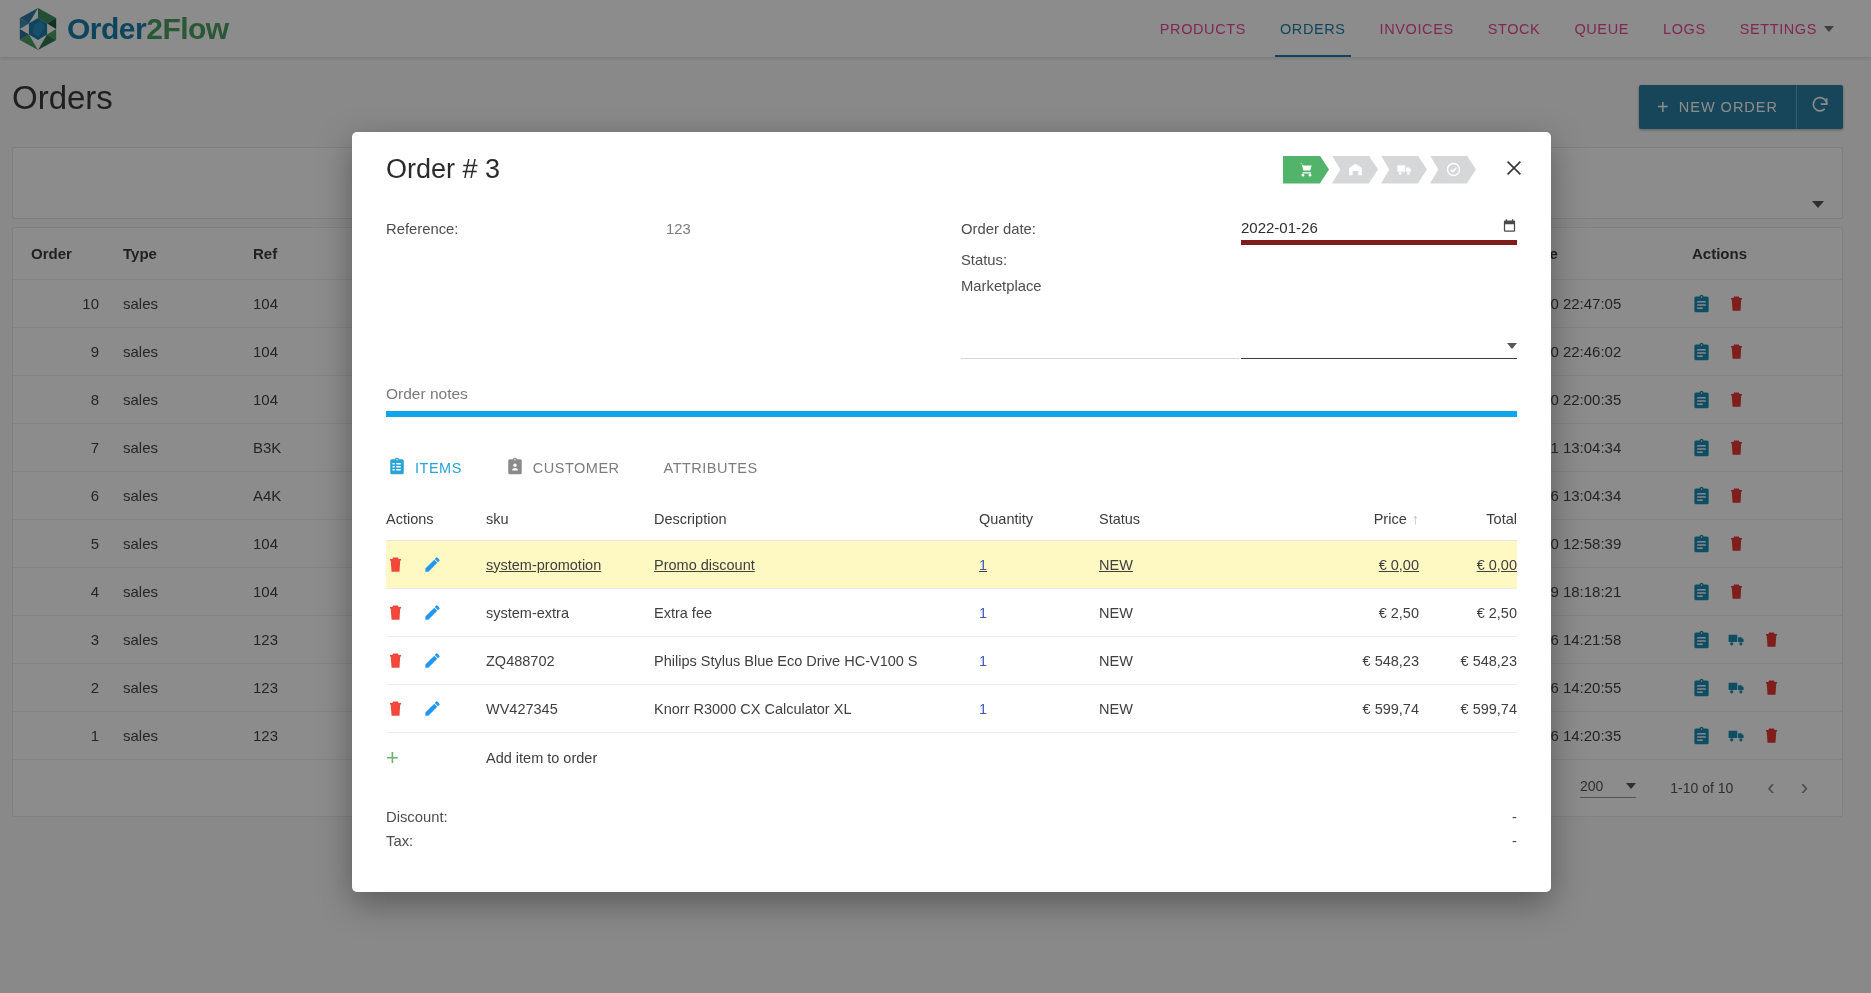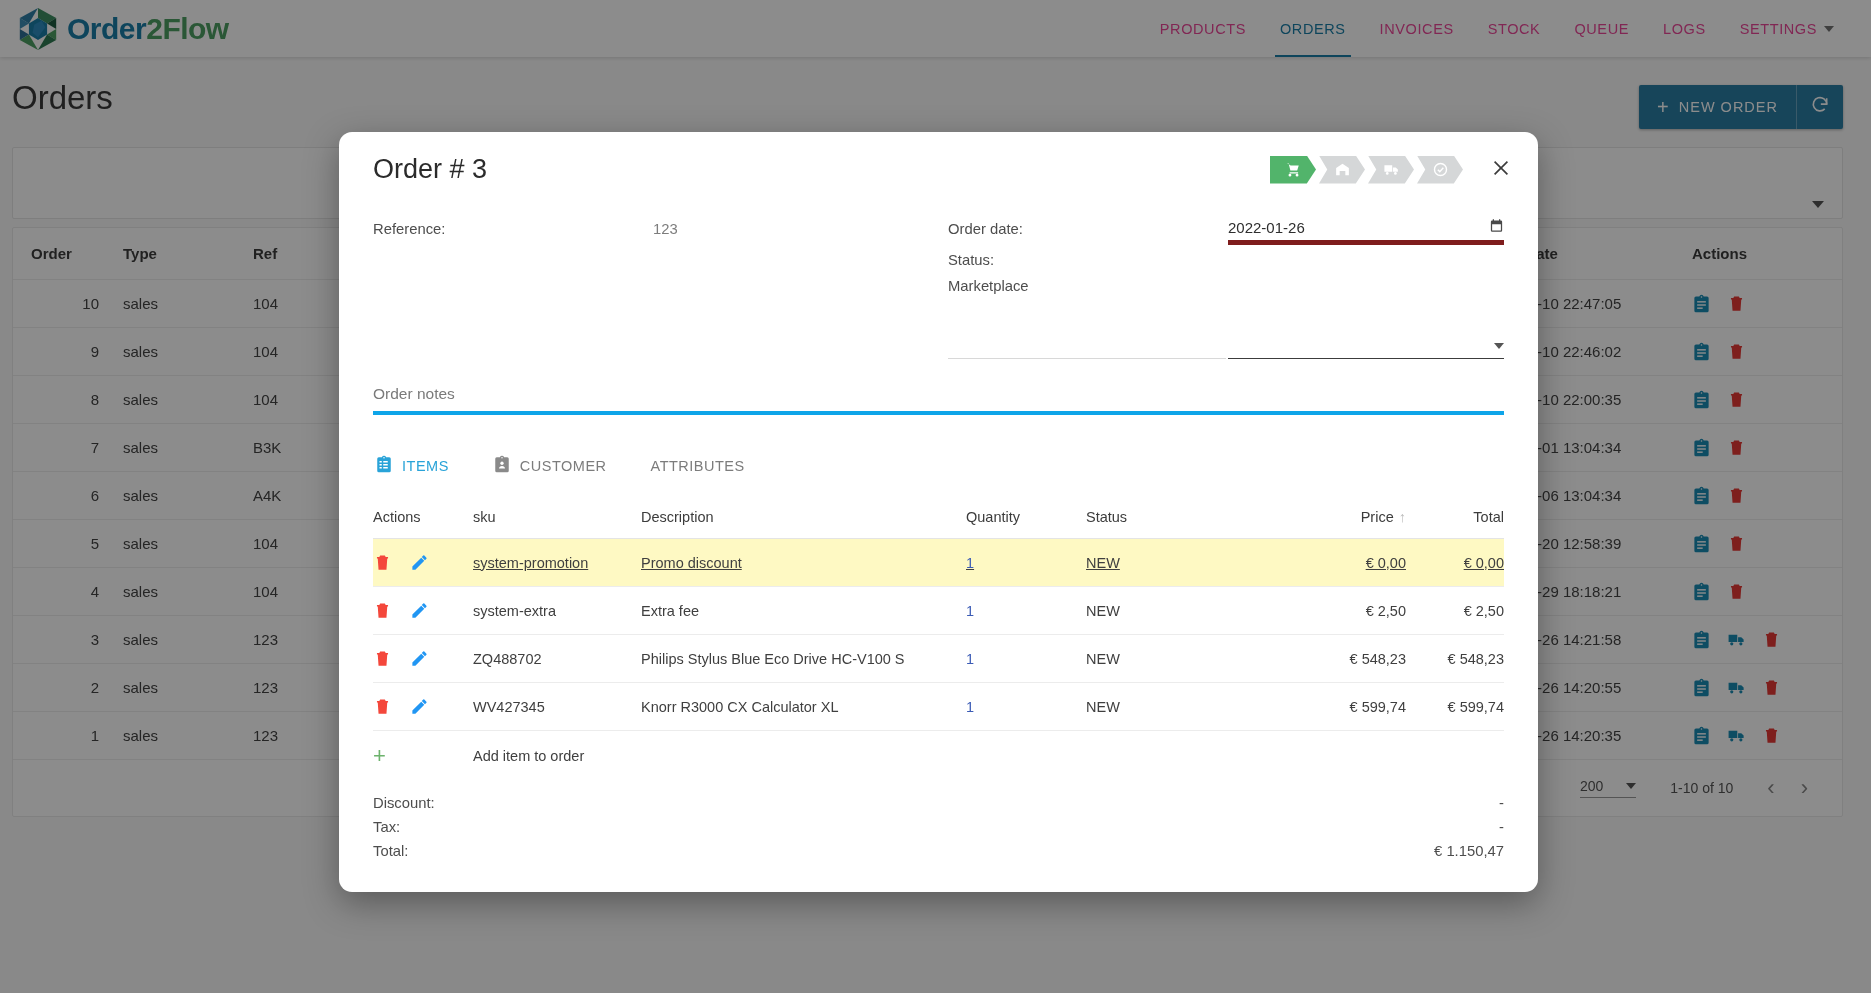--- a/index.html
+++ b/index.html
@@ -117,22 +117,22 @@
   }
   .pag-size {
     display: flex; align-items: center; gap: 16px;
     border-bottom: 1px solid #9a9a9a; padding-bottom: 3px;
   }
   .pag-chevrons { display: flex; gap: 26px; font-size: 22px; color: #888; }
 
   
   .modal {
     position: absolute; z-index: 100;
-    left: 339px; top: 132px; width: 1199px; height: 760px;
-    background: #fff; border-radius: 13px;
+    left: 352px; top: 132px; width: 1199px; height: 760px;
+    background: #fff; border-radius: 5px;
     box-shadow: 0 11px 34px rgba(0,0,0,.35);
     display: flex; flex-direction: column;
   }
   .modal-header {
     display: flex; align-items: center;
     padding: 22px 26px 14px 34px;
   }
   .modal-title { font-size: 27px; color: #2b2b2b; font-weight: 400; }
   .status-chevrons { margin-left: auto; display: flex; align-items: center; }
   .chev {
@@ -168,21 +168,21 @@
   .select-right {
     width: 276px; border-bottom: 1px solid #3c3c3c; height: 26px;
     display: flex; align-items: flex-end; justify-content: flex-end; padding-bottom: 4px;
   }
   .sel-caret {
     border-left: 5px solid transparent; border-right: 5px solid transparent;
     border-top: 6px solid #555; margin-bottom: 5px;
   }
 
   .notes-field {
-    margin-top: 26px; border-bottom: 4px solid #0ea5e9;
+    margin-top: 26px; border-bottom: 6px solid #0ea5e9;
     padding-bottom: 8px; font-size: 15.5px; color: #7a7a7a;
   }
 
   
   .tabs {
     display: flex; align-items: center; gap: 0;
     margin-top: 30px; border-bottom: 1px solid transparent;
   }
   .tab {
     display: flex; align-items: center; gap: 9px;
@@ -209,21 +209,21 @@
   .k-sku { width: 168px; }
   .k-desc { flex: 1 1 auto; }
   .k-qty { width: 120px; }
   .k-status { width: 200px; }
   .k-price { width: 120px; text-align: right; }
   .k-total { width: 98px; text-align: right; }
   .qty-link { color: #3b5bb5; }
   .sort-arrow { color: #b9b9b9; margin-left: 5px; }
   .plus-green { color: #6db36d; font-size: 22px; line-height: 1; }
 
-  .totals { margin-top: 10px; font-size: 14.8px; color: #4d4d4d; }
+  .totals { margin-top: 22px; font-size: 14.8px; color: #4d4d4d; }
   .t-row { display: flex; align-items: center; height: 24px; }
   .t-label { width: 120px; font-weight: 400; }
   .t-val { margin-left: auto; text-align: right; }
 </style>
 </head>
 <body>
 
 <div id="page-root">
 
   <div class="topbar">
@@ -783,22 +783,18 @@
 
       <div class="totals">
         <div class="t-row">
           <div class="t-label">Discount:</div>
           <div class="t-val">-</div>
         </div>
         <div class="t-row">
           <div class="t-label">Tax:</div>
           <div class="t-val">-</div>
         </div>
-        <div class="t-row">
-          <div class="t-label">Total:</div>
-          <div class="t-val">€ 1.150,47</div>
-        </div>
       </div>
 
     </div>
   </div>
 
 </div>
 
 </body></html>

